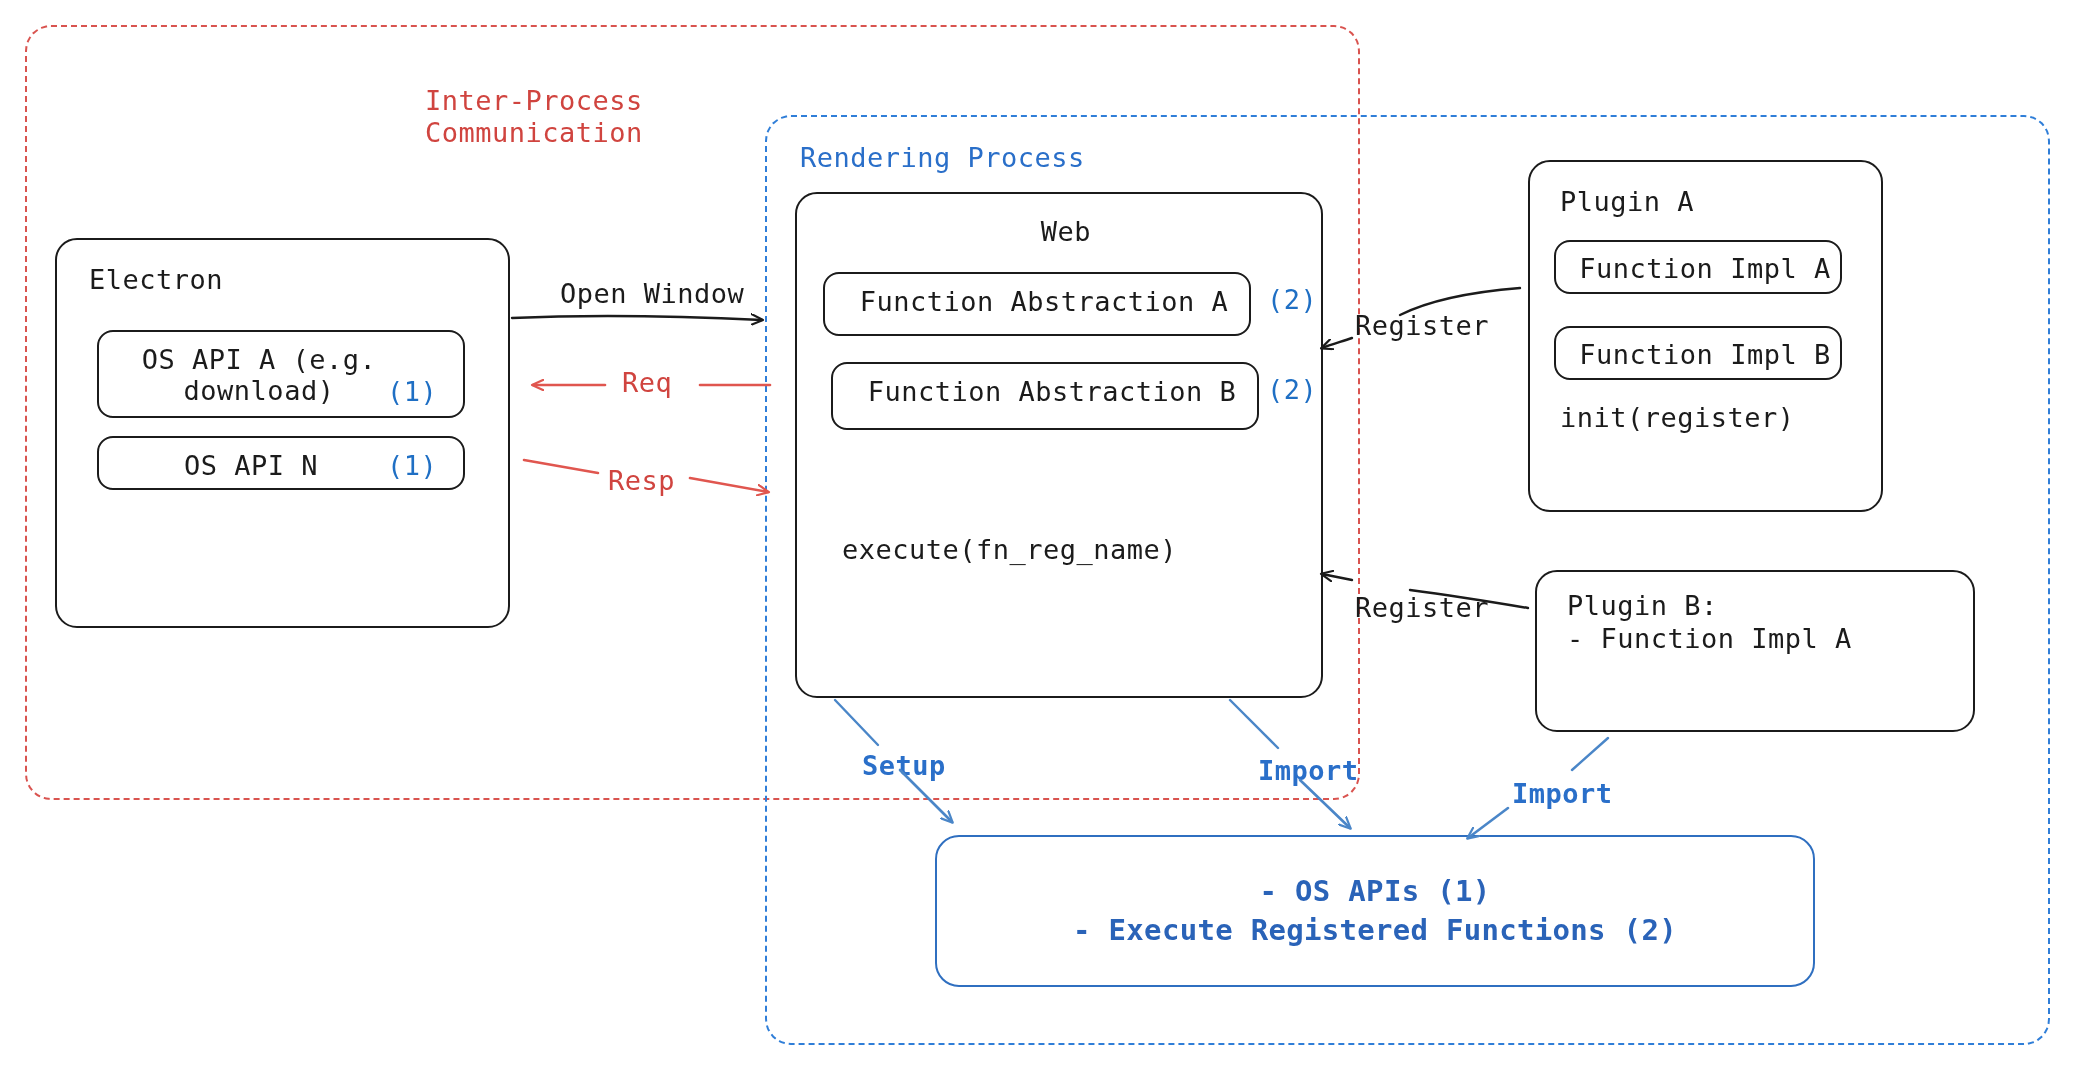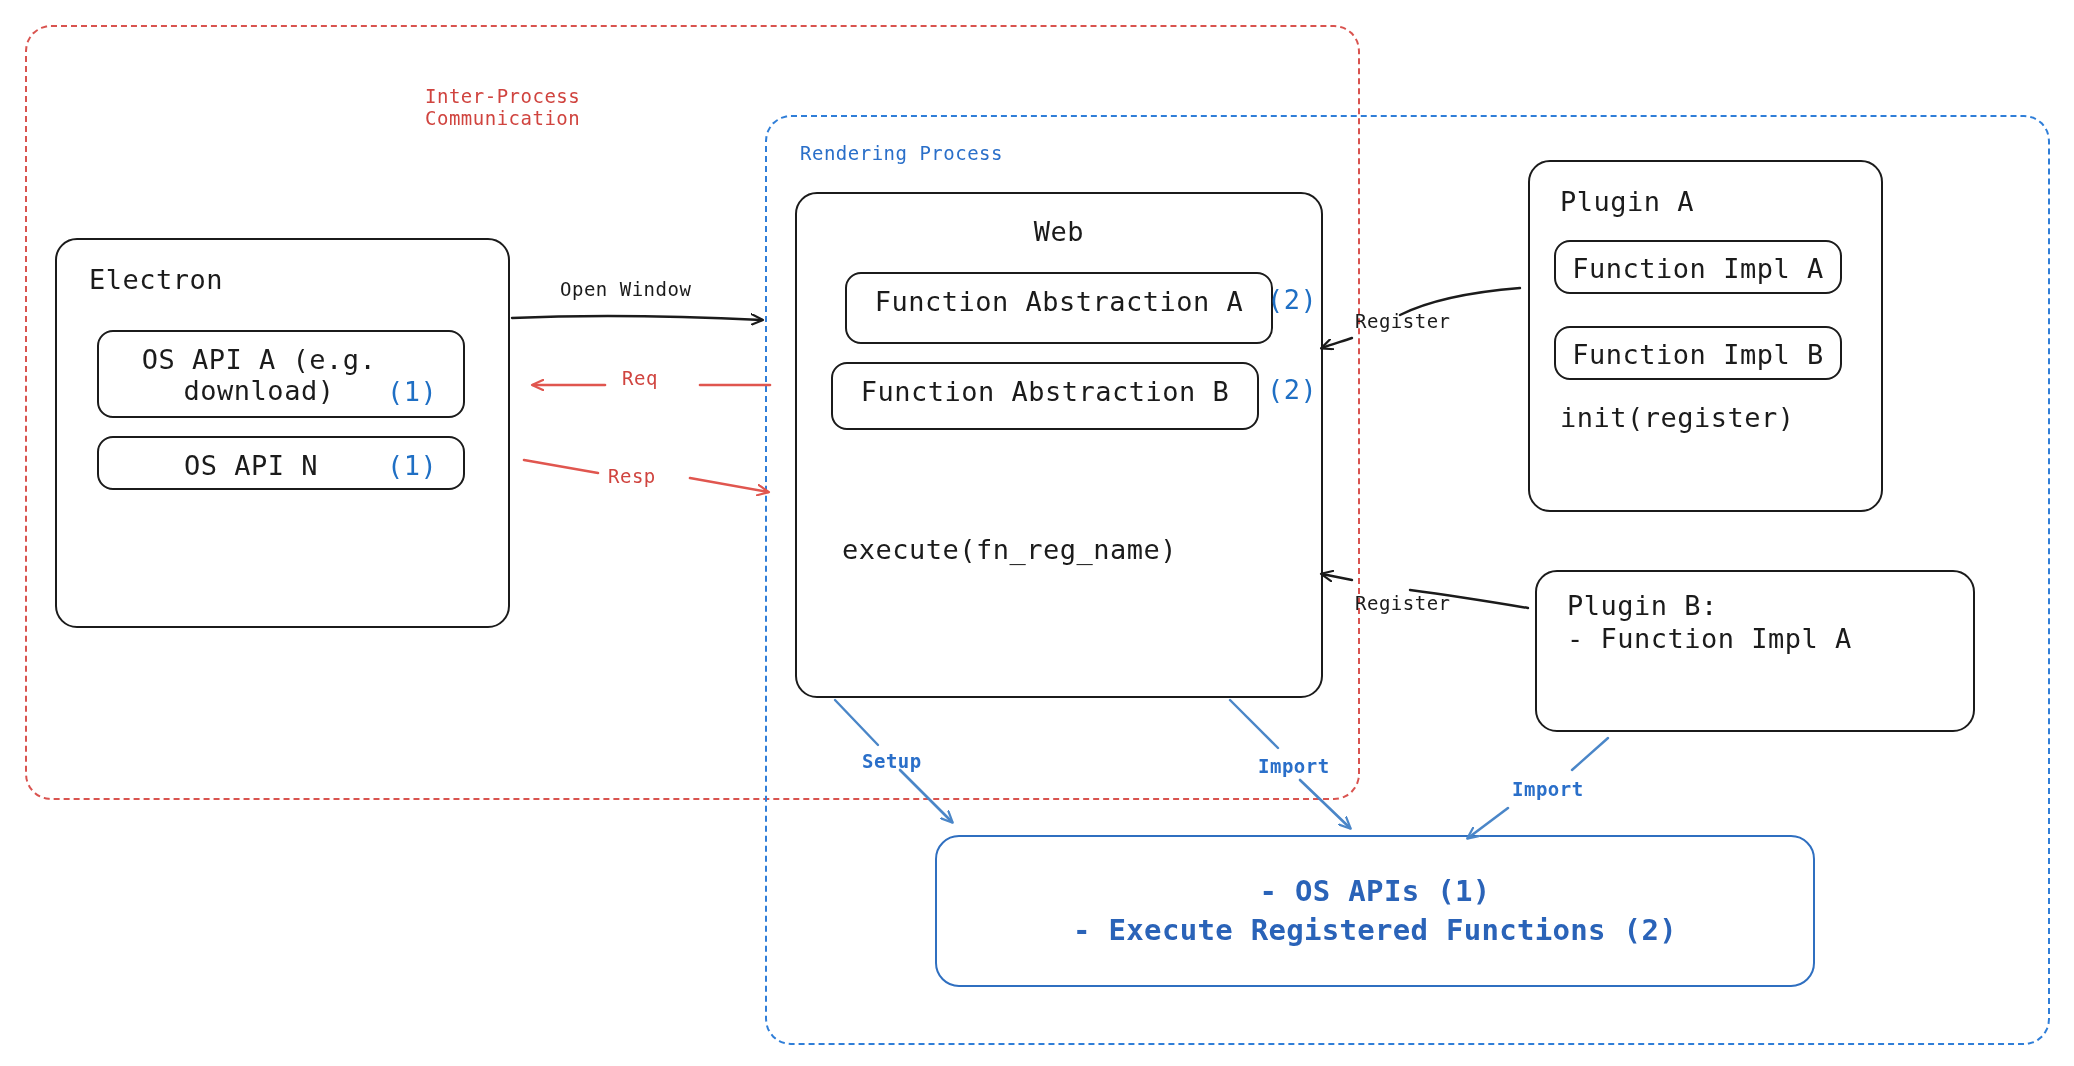--- a/index.html
+++ b/index.html
@@ -22,20 +22,21 @@
     height: 1066px;
     pointer-events: none;
   }
   
   .box {
     position: absolute;
     box-sizing: border-box;
     border: 2.2px solid #1b1b1b;
     border-radius: 22px;
     background: transparent;
+    padding-left: 7px;
   }
   .box.inner { border-radius: 16px; border-width: 2px; }
   .box-title {
     position: absolute;
     font-size: 27px;
     color: #1b1b1b;
     letter-spacing: 0.5px;
     white-space: pre;
   }
   .centered-label {
@@ -49,21 +50,21 @@
   }
   .tag {
     position: absolute;
     font-size: 27px;
     color: #1f6fc4;
     white-space: pre;
     letter-spacing: 0.5px;
   }
   .free-label {
     position: absolute;
-    font-size: 19px;
+    font-size: 27px;
     color: #1b1b1b;
     white-space: pre;
     letter-spacing: 0.5px;
     line-height: 1.18;
   }
   .free-label.red { color: #d0443f; }
   .free-label.blue { color: #2a6fc9; font-weight: bold; }
   .dashed-region {
     position: absolute;
     box-sizing: border-box;
@@ -127,21 +128,21 @@
 
     <div class="box inner" style="left:40px; top:196px; width:368px; height:54px;">
       <div class="centered-label" style="top:12px; left:-30px; width:100%;">OS API N</div>
       <div class="tag" style="left:288px; top:12px;">(1)</div>
     </div>
   </div>
 
   <div class="box" style="left:795px; top:192px; width:528px; height:506px;">
     <div class="centered-label" style="top:22px;">Web</div>
 
-    <div class="box inner" style="left:48px; top:78px; width:428px; height:72px;">
+    <div class="box inner" style="left:26px; top:78px; width:428px; height:64px;">
       <div class="centered-label" style="top:12px;">Function Abstraction A</div>
     </div>
     <div class="tag" style="left:470px; top:90px;">(2)</div>
 
     <div class="box inner" style="left:34px; top:168px; width:428px; height:68px;">
       <div class="centered-label" style="top:12px;">Function Abstraction B</div>
     </div>
     <div class="tag" style="left:470px; top:180px;">(2)</div>
 
 

